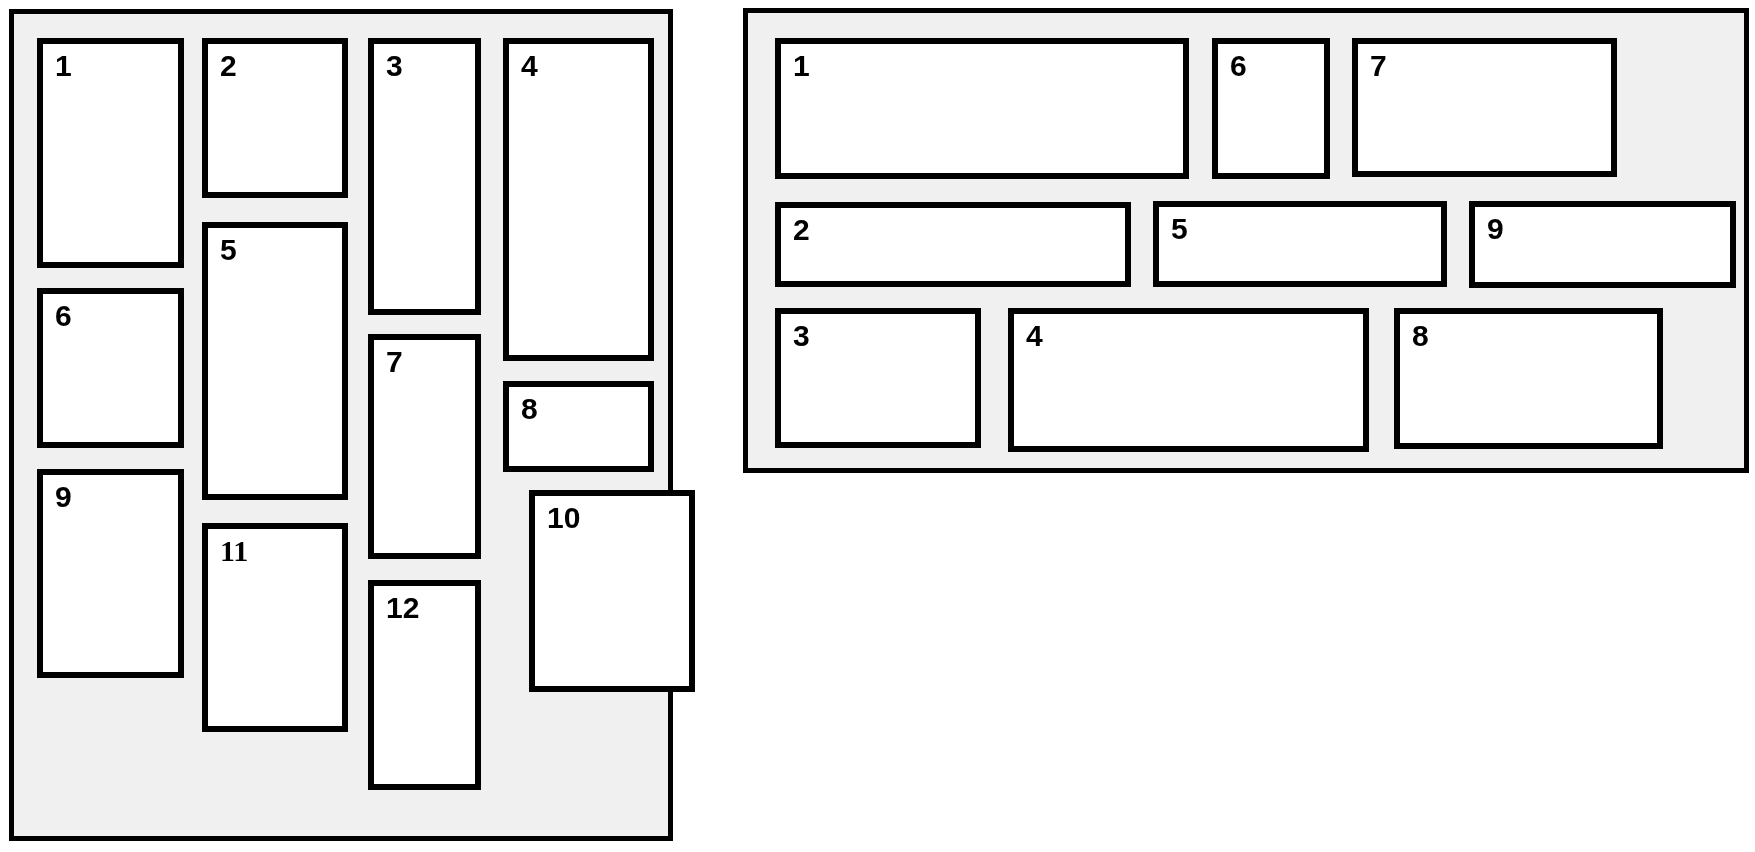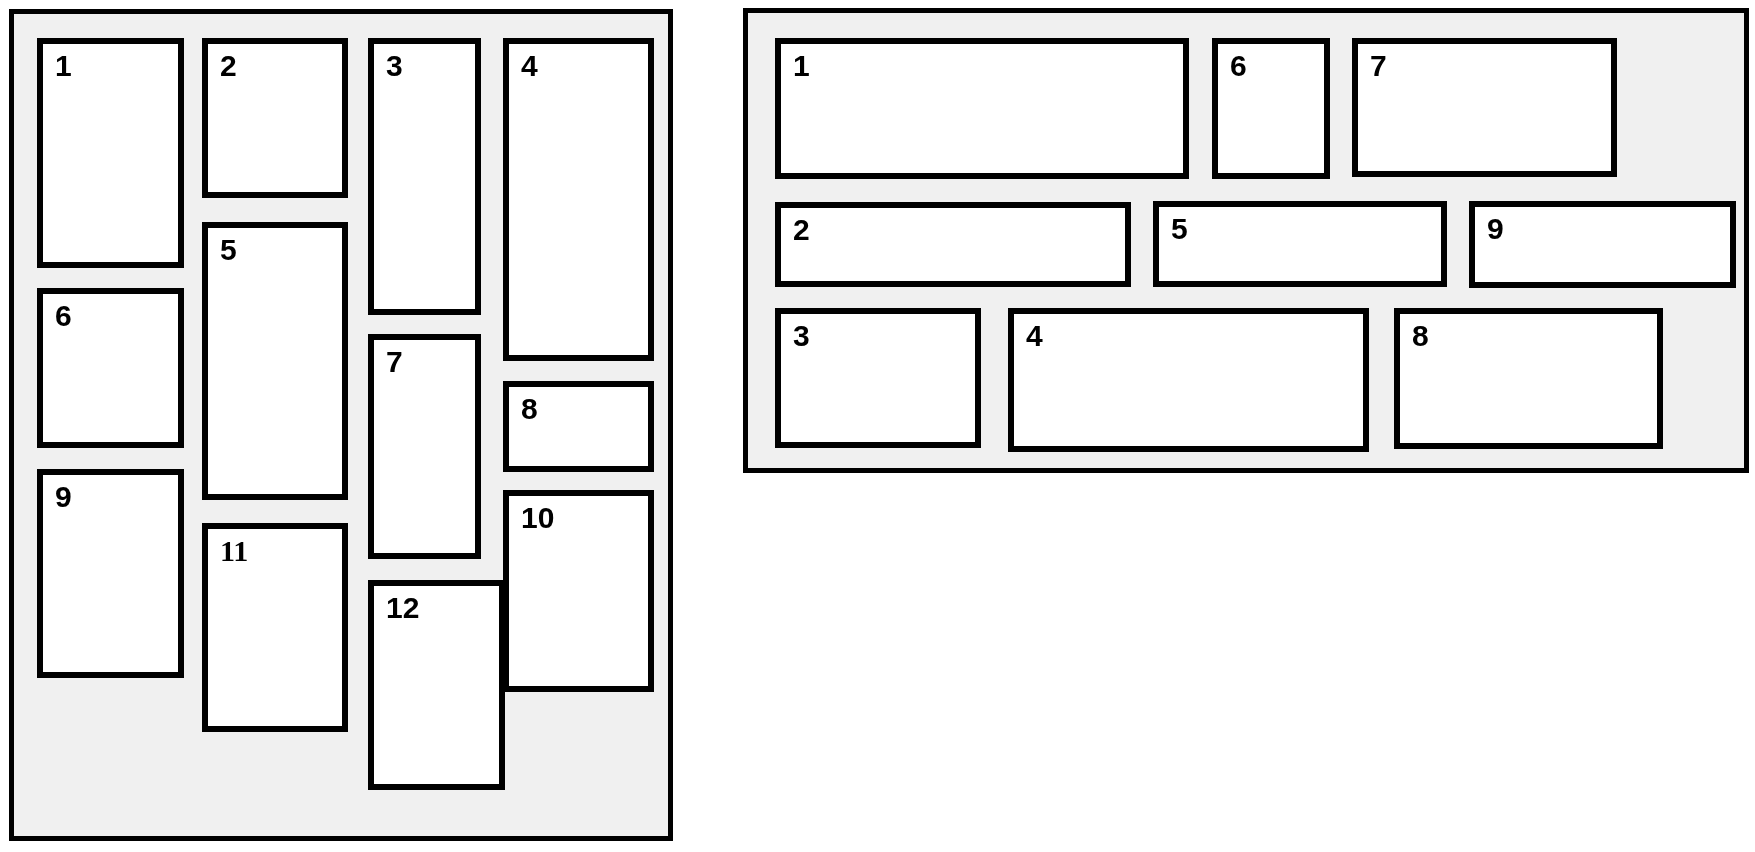--- a/index.html
+++ b/index.html
@@ -61,27 +61,27 @@
       </div>
       <div class="box" style="left: 354px; top: 320px; width: 113px; height: 225px;">
         <span class="label">7</span>
       </div>
       <div class="box" style="left: 489px; top: 367px; width: 151px; height: 91px;">
         <span class="label">8</span>
       </div>
       <div class="box" style="left: 23px; top: 455px; width: 147px; height: 209px;">
         <span class="label">9</span>
       </div>
-      <div class="box" style="left: 489px; top: 476px; width: 151px; height: 202px;">
+      <div class="box" style="left: 515px; top: 476px; width: 166px; height: 202px;">
         <span class="label">10</span>
       </div>
       <div class="box" style="left: 188px; top: 509px; width: 146px; height: 209px; font-family: Liberation Serif, serif;">
         <span class="label">11</span>
       </div>
-      <div class="box" style="left: 354px; top: 566px; width: 137px; height: 210px;">
+      <div class="box" style="left: 354px; top: 566px; width: 113px; height: 210px;">
         <span class="label">12</span>
       </div>
     </div>
   <div class="panel" style="left: 743px; top: 8px; width: 1006px; height: 465px;">
       <div class="box" style="left: 27px; top: 25px; width: 414px; height: 141px;">
         <span class="label">1</span>
       </div>
       <div class="box" style="left: 27px; top: 189px; width: 356px; height: 85px;">
         <span class="label">2</span>
       </div>

